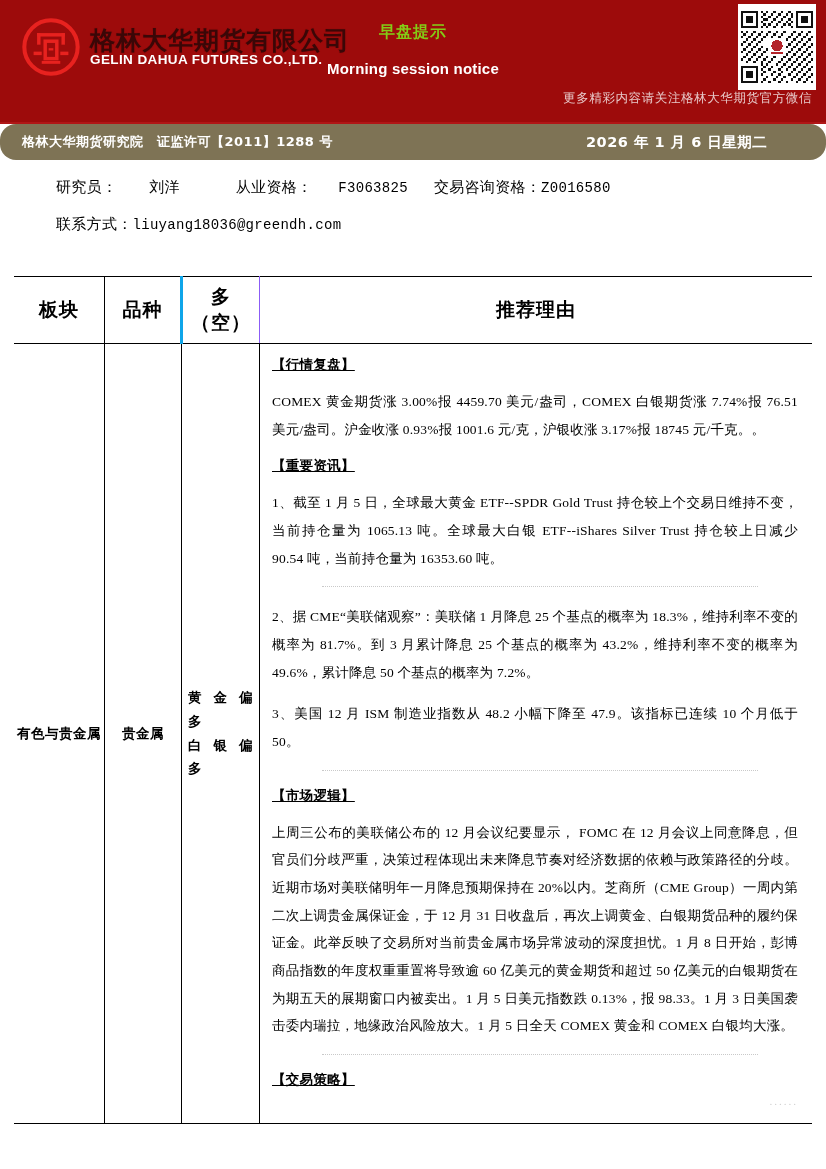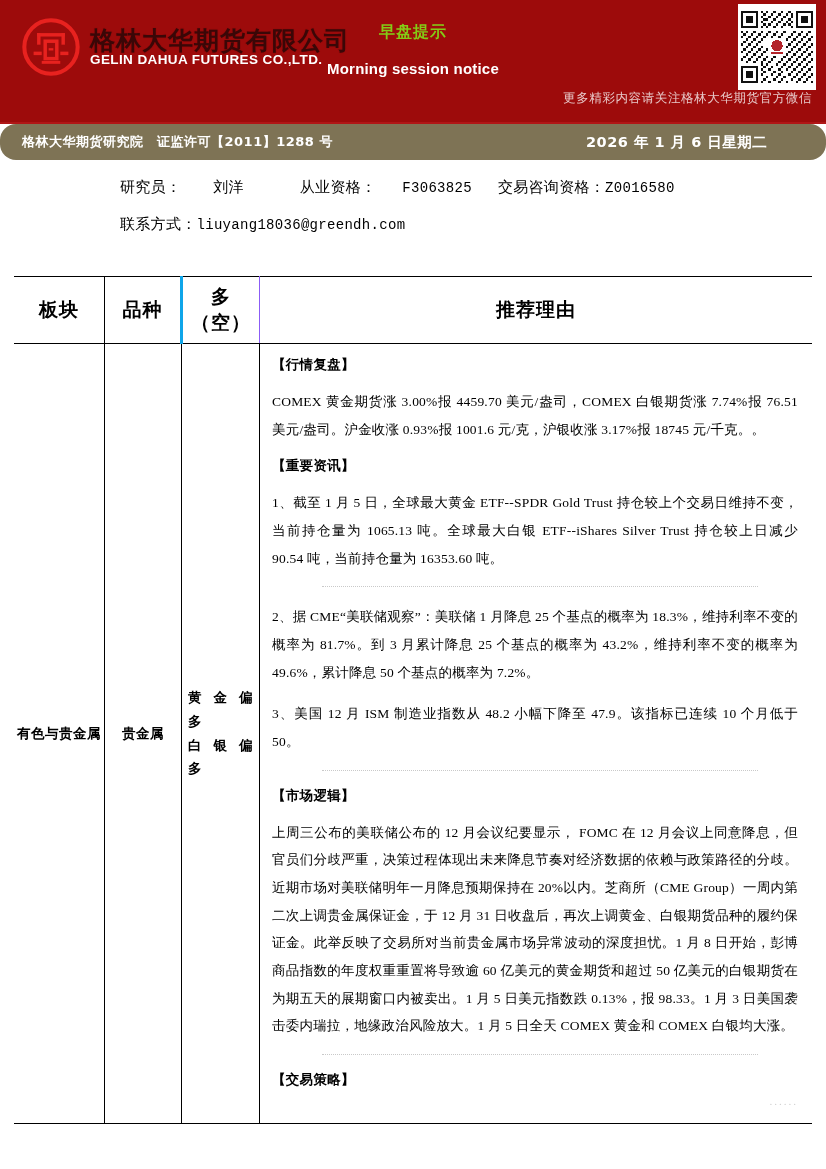--- a/index.html
+++ b/index.html
@@ -59,21 +59,21 @@
   }
   .olive-right{
     position:absolute;left:586px;
     font-family:"DejaVu Sans","Liberation Sans",sans-serif;
     font-size:14.5px;font-weight:bold;color:#ffffff;letter-spacing:.5px;
   }
 
   
   .meta{padding:18px 0 10px 0;}
   .meta-row{
-    display:flex;align-items:baseline;margin-left:120px;margin-bottom:18px;
+    display:flex;align-items:baseline;margin-left:56px;margin-bottom:18px;
     font-size:15px;letter-spacing:.3px;
   }
   .meta-row .lbl{white-space:nowrap;}
   .meta-row .val{white-space:nowrap;}
   .gap-a{display:inline-block;width:32px;}
   .gap-b{display:inline-block;width:56px;}
   .gap-c{display:inline-block;width:26px;}
   .mono{font-family:Liberation Mono, monospace;font-size:14px;}
 
   
@@ -101,21 +101,21 @@
   td.c-dir{
     border-right:1px solid #000;padding:0 6px;
     font-family:"DejaVu Sans","Liberation Sans",sans-serif;
     font-size:13.5px;font-weight:bold;line-height:1.75;
     text-align:justify;text-align-last:justify;letter-spacing:.5px;
   }
   td.c-reason{padding:10px 14px 10px 12px;}
 
   .sec-title{
     font-family:"DejaVu Sans","Liberation Sans",sans-serif;
-    font-size:13.5px;font-weight:bold;margin:10px 0 14px 0;letter-spacing:.3px;
+    font-size:13.5px;font-weight:bold;margin:10px 0 14px 0;letter-spacing:.3px;text-decoration:underline;
   }
   .sec-title:first-child{margin-top:2px;}
   .para{
     font-size:13.5px;line-height:2.05;text-align:justify;
     margin:0 0 14px 0;letter-spacing:.2px;
   }
   .para:last-child{margin-bottom:0;}
   .dot-rule{
     border-top:1px dotted #c9c9c9;margin:4px 40px 16px 50px;height:0;
   }

